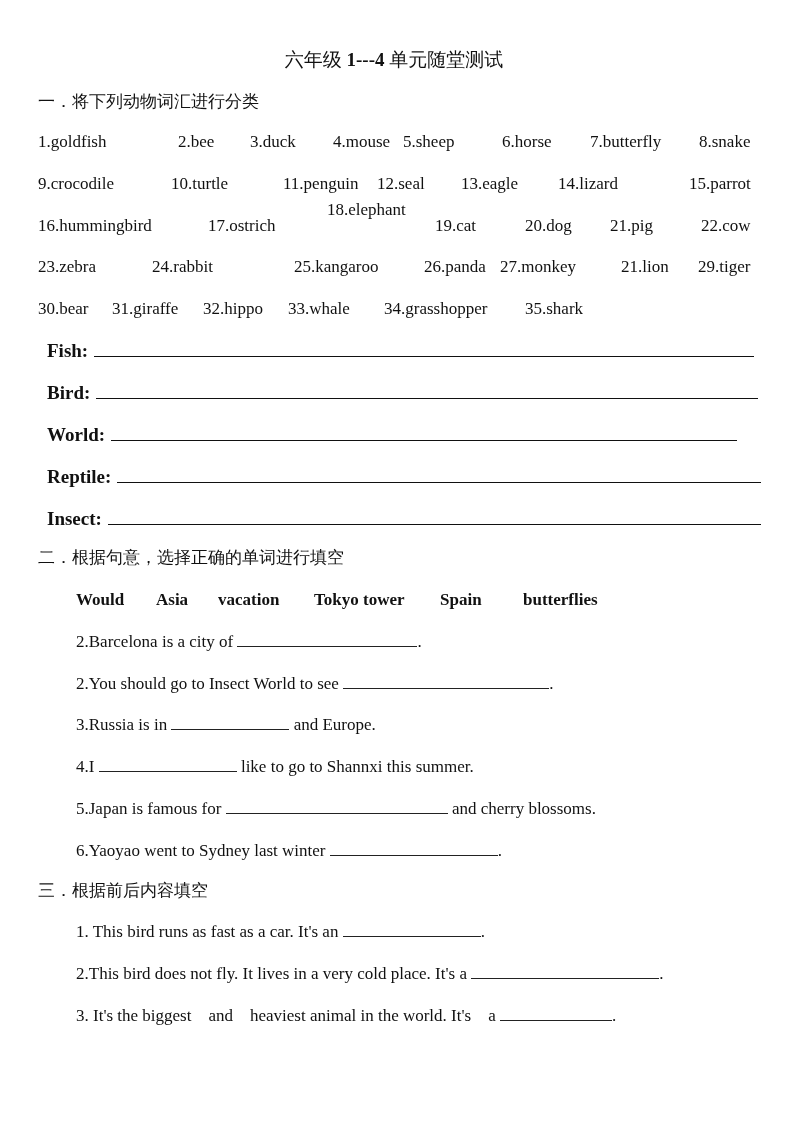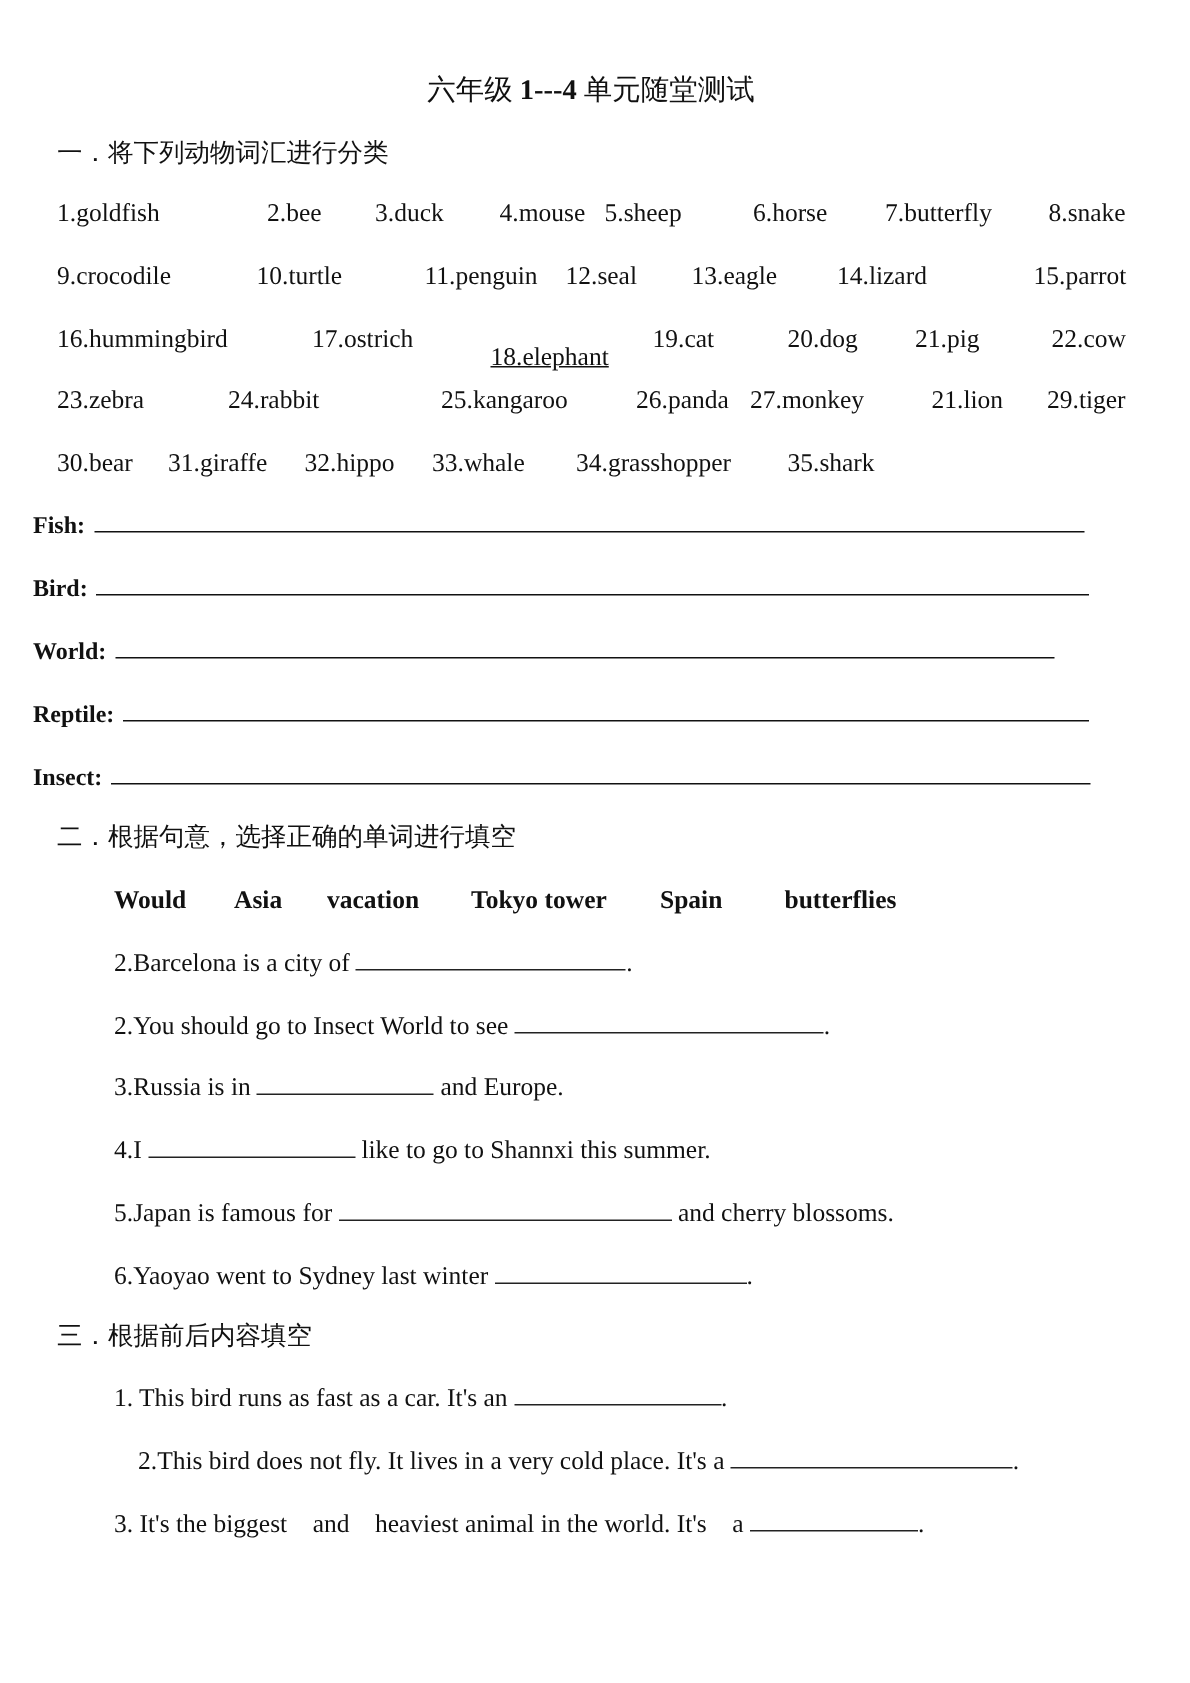--- a/index.html
+++ b/index.html
@@ -6,21 +6,21 @@
     body {
       width: 793px; height: 1122px; position: relative; overflow: hidden;
       font-family: "Liberation Serif", "DejaVu Serif", serif;
       color: #111111;
     }
     .abs { position: absolute; white-space: nowrap; }
     .title { top: 47px; left: 0; width: 788px; text-align: center; font-size: 19px; }
     .title b { font-weight: bold; }
     .sec { left: 38px; font-size: 17px; }
     .word { font-size: 17px; }
-    .cat { left: 22px; font-size: 16px; font-weight: bold; }
+    .cat { left: 47px; font-size: 19px; font-weight: bold; }
     .cat .line { display: inline-block; border-bottom: 1.6px solid #111; height: 14px; vertical-align: baseline; margin-left: 6px; }
     .opts { left: 76px; top: 590px; font-size: 17px; font-weight: bold; }
     .opts span { position: absolute; top: 0; }
     .q { left: 76px; font-size: 17px; }
     .blank { display: inline-block; border-bottom: 1px solid #222; height: 14px; vertical-align: baseline; }
   </style>
 </head>
 <body>
 
 <div class="abs title">
@@ -40,21 +40,21 @@
     <span class="abs word" style="top: 132px; left: 699px;">8.snake</span>
     <span class="abs word" style="top: 174px; left: 38px;">9.crocodile</span>
     <span class="abs word" style="top: 174px; left: 171px;">10.turtle</span>
     <span class="abs word" style="top: 174px; left: 283px;">11.penguin</span>
     <span class="abs word" style="top: 174px; left: 377px;">12.seal</span>
     <span class="abs word" style="top: 174px; left: 461px;">13.eagle</span>
     <span class="abs word" style="top: 174px; left: 558px;">14.lizard</span>
     <span class="abs word" style="top: 174px; left: 689px;">15.parrot</span>
     <span class="abs word" style="top: 216px; left: 38px;">16.hummingbird</span>
     <span class="abs word" style="top: 216px; left: 208px;">17.ostrich</span>
-    <span class="abs word" style="top: 228px; left: 327px; text-decoration: underline;">18.elephant</span>
+    <span class="abs word" style="top: 200px; left: 327px;">18.elephant</span>
     <span class="abs word" style="top: 216px; left: 435px;">19.cat</span>
     <span class="abs word" style="top: 216px; left: 525px;">20.dog</span>
     <span class="abs word" style="top: 216px; left: 610px;">21.pig</span>
     <span class="abs word" style="top: 216px; left: 701px;">22.cow</span>
     <span class="abs word" style="top: 257px; left: 38px;">23.zebra</span>
     <span class="abs word" style="top: 257px; left: 152px;">24.rabbit</span>
     <span class="abs word" style="top: 257px; left: 294px;">25.kangaroo</span>
     <span class="abs word" style="top: 257px; left: 424px;">26.panda</span>
     <span class="abs word" style="top: 257px; left: 500px;">27.monkey</span>
     <span class="abs word" style="top: 257px; left: 621px;">21.lion</span>
@@ -92,15 +92,15 @@
     <div class="abs q" style="top: 715px;"><span style="white-space: pre;">3.Russia is in </span><span class="blank" style="width: 118px;"></span><span> and Europe.</span></div>
     <div class="abs q" style="top: 757px;"><span style="white-space: pre;">4.I </span><span class="blank" style="width: 138px;"></span><span> like to go to Shannxi this summer.</span></div>
     <div class="abs q" style="top: 799px;"><span style="white-space: pre;">5.Japan is famous for </span><span class="blank" style="width: 222px;"></span><span> and cherry blossoms.</span></div>
     <div class="abs q" style="top: 841px;"><span style="white-space: pre;">6.Yaoyao went to Sydney last winter </span><span class="blank" style="width: 168px;"></span><span>.</span></div>
   </div>
 
 <div class="abs sec" style="top:879px">三．根据前后内容填空</div>
 
 <div id="s3q">
     <div class="abs q" style="top: 922px;"><span style="white-space: pre;">1. This bird runs as fast as a car. It's an </span><span class="blank" style="width: 138px;"></span><span>.</span></div>
-    <div class="abs q" style="top: 964px;"><span style="white-space: pre; margin-left: 16px;">2.This bird does not fly. It lives in a very cold place. It's a </span><span class="blank" style="width: 188px;"></span><span>.</span></div>
+    <div class="abs q" style="top: 964px;"><span style="white-space: pre;">2.This bird does not fly. It lives in a very cold place. It's a </span><span class="blank" style="width: 188px;"></span><span>.</span></div>
     <div class="abs q" style="top: 1006px;"><span style="white-space: pre;">3. It's the biggest    and    heaviest animal in the world. It's    a </span><span class="blank" style="width: 112px;"></span><span>.</span></div>
   </div>
 
 </body></html>

